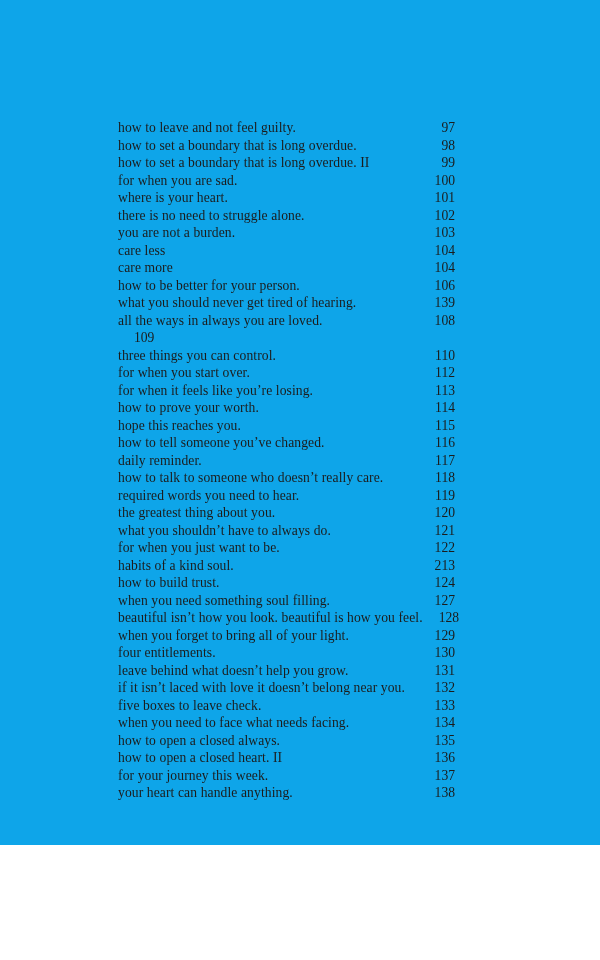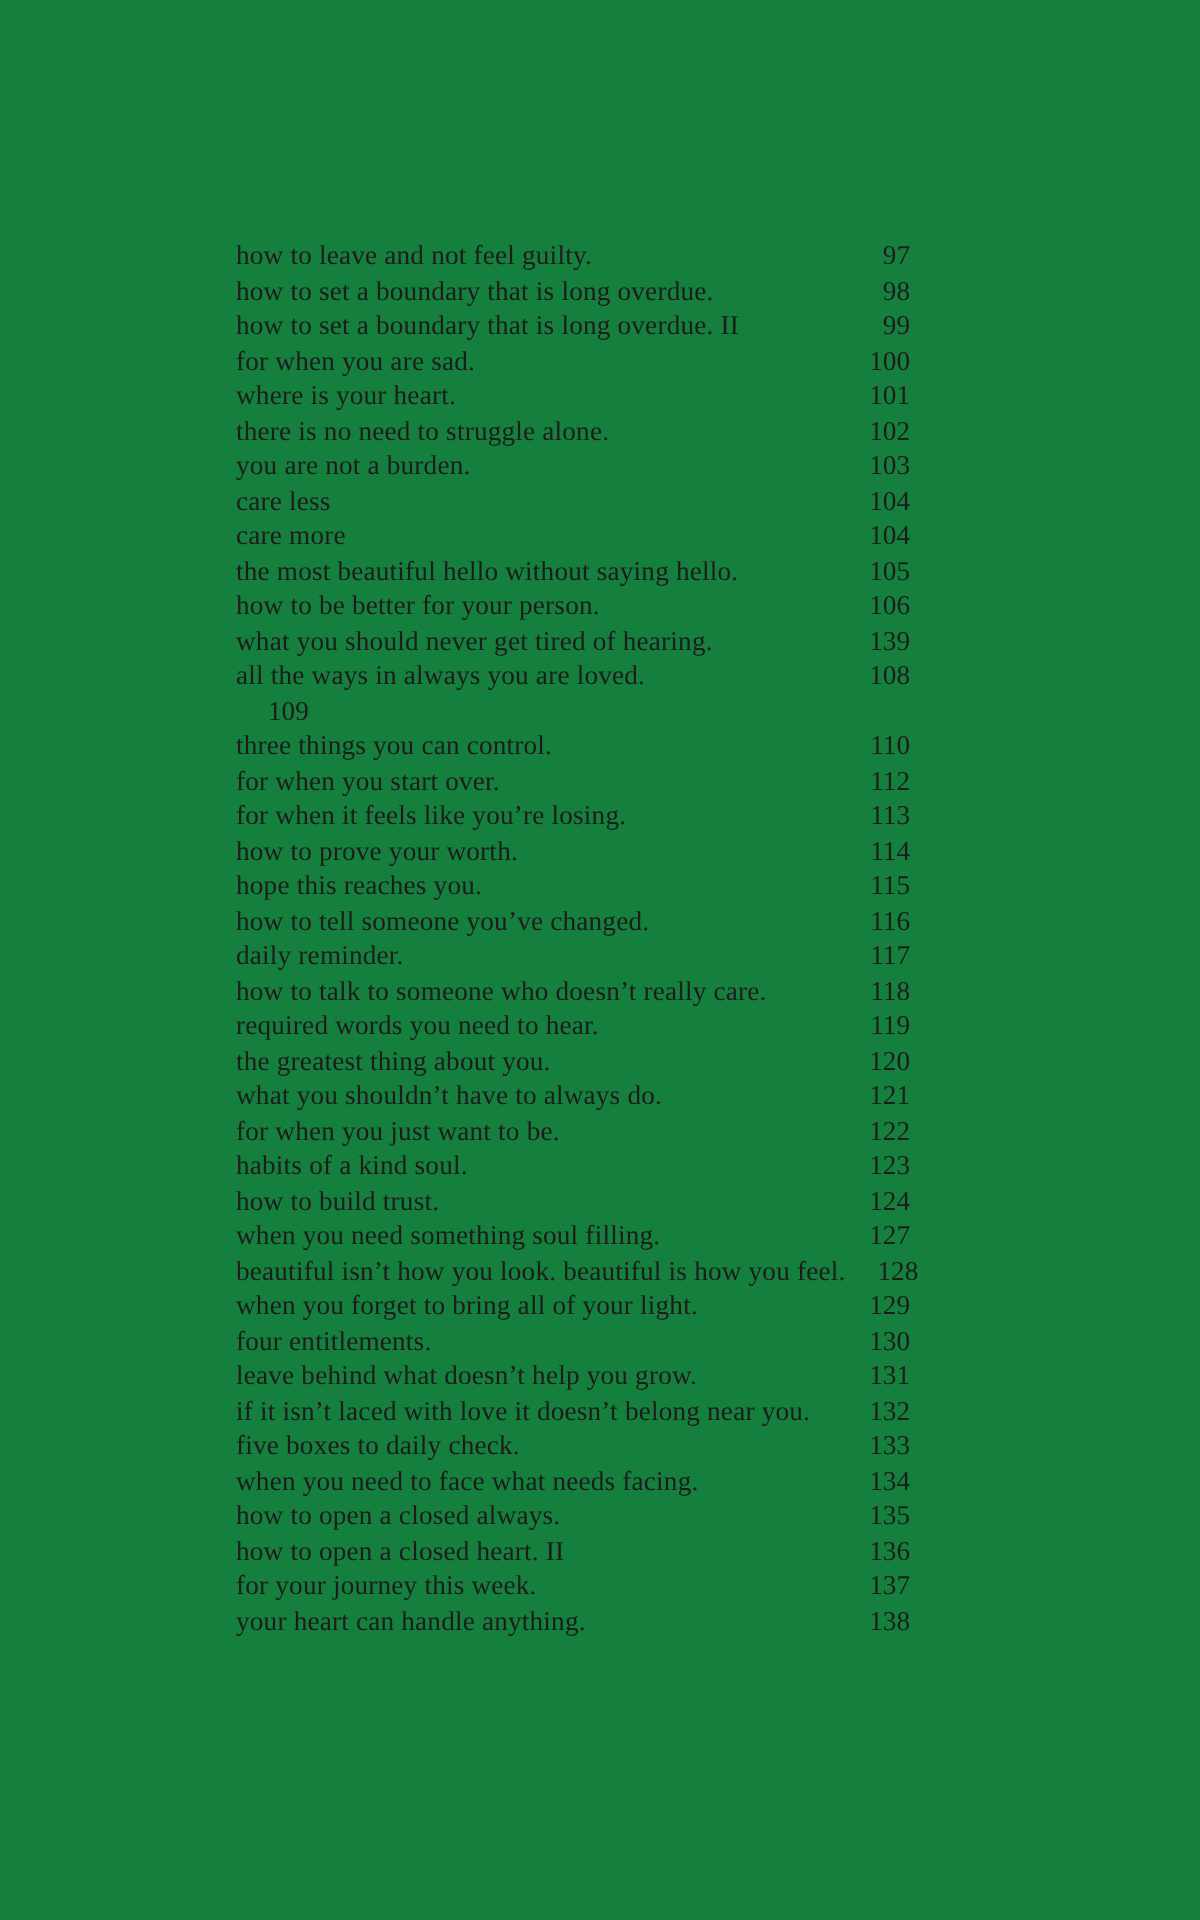--- a/index.html
+++ b/index.html
@@ -3,22 +3,22 @@
 <meta charset="utf-8">
 <style>
   html, body {
     margin: 0;
     padding: 0;
     background: #ffffff;
   }
   .book-page {
     position: relative;
     width: 600px;
-    height: 960px;
-    background: #15803d;
+    height: 845px;
+    background: #0ea5e9;
     overflow: hidden;
     font-family: "Liberation Serif", "DejaVu Serif", serif;
     color: #1c1c1c;
   }
   .toc-list {
     position: absolute;
     top: 119px;
     left: 118px;
     width: 337px;
   }
@@ -83,24 +83,20 @@
   <div class="toc-row">
     <span class="toc-title">care less</span>
     <span class="toc-page">104</span>
   </div>
 
   <div class="toc-row">
     <span class="toc-title">care more</span>
     <span class="toc-page">104</span>
   </div>
 
-  <div class="toc-row">
-    <span class="toc-title">the most beautiful hello without saying hello.</span>
-    <span class="toc-page">105</span>
-  </div>
 
   <div class="toc-row">
     <span class="toc-title">how to be better for your person.</span>
     <span class="toc-page">106</span>
   </div>
 
   <div class="toc-row">
     <span class="toc-title">what you should never get tired of hearing.</span>
     <span class="toc-page">139</span>
   </div>
@@ -170,21 +166,21 @@
     <span class="toc-page">121</span>
   </div>
 
   <div class="toc-row">
     <span class="toc-title">for when you just want to be.</span>
     <span class="toc-page">122</span>
   </div>
 
   <div class="toc-row">
     <span class="toc-title">habits of a kind soul.</span>
-    <span class="toc-page">123</span>
+    <span class="toc-page">213</span>
   </div>
 
   <div class="toc-row">
     <span class="toc-title">how to build trust.</span>
     <span class="toc-page">124</span>
   </div>
 
   <div class="toc-row">
     <span class="toc-title">when you need something soul filling.</span>
     <span class="toc-page">127</span>
@@ -209,21 +205,21 @@
     <span class="toc-title">leave behind what doesn’t help you grow.</span>
     <span class="toc-page">131</span>
   </div>
 
   <div class="toc-row">
     <span class="toc-title">if it isn’t laced with love it doesn’t belong near you.</span>
     <span class="toc-page">132</span>
   </div>
 
   <div class="toc-row">
-    <span class="toc-title">five boxes to daily check.</span>
+    <span class="toc-title">five boxes to leave check.</span>
     <span class="toc-page">133</span>
   </div>
 
   <div class="toc-row">
     <span class="toc-title">when you need to face what needs facing.</span>
     <span class="toc-page">134</span>
   </div>
 
   <div class="toc-row">
     <span class="toc-title">how to open a closed always.</span>

